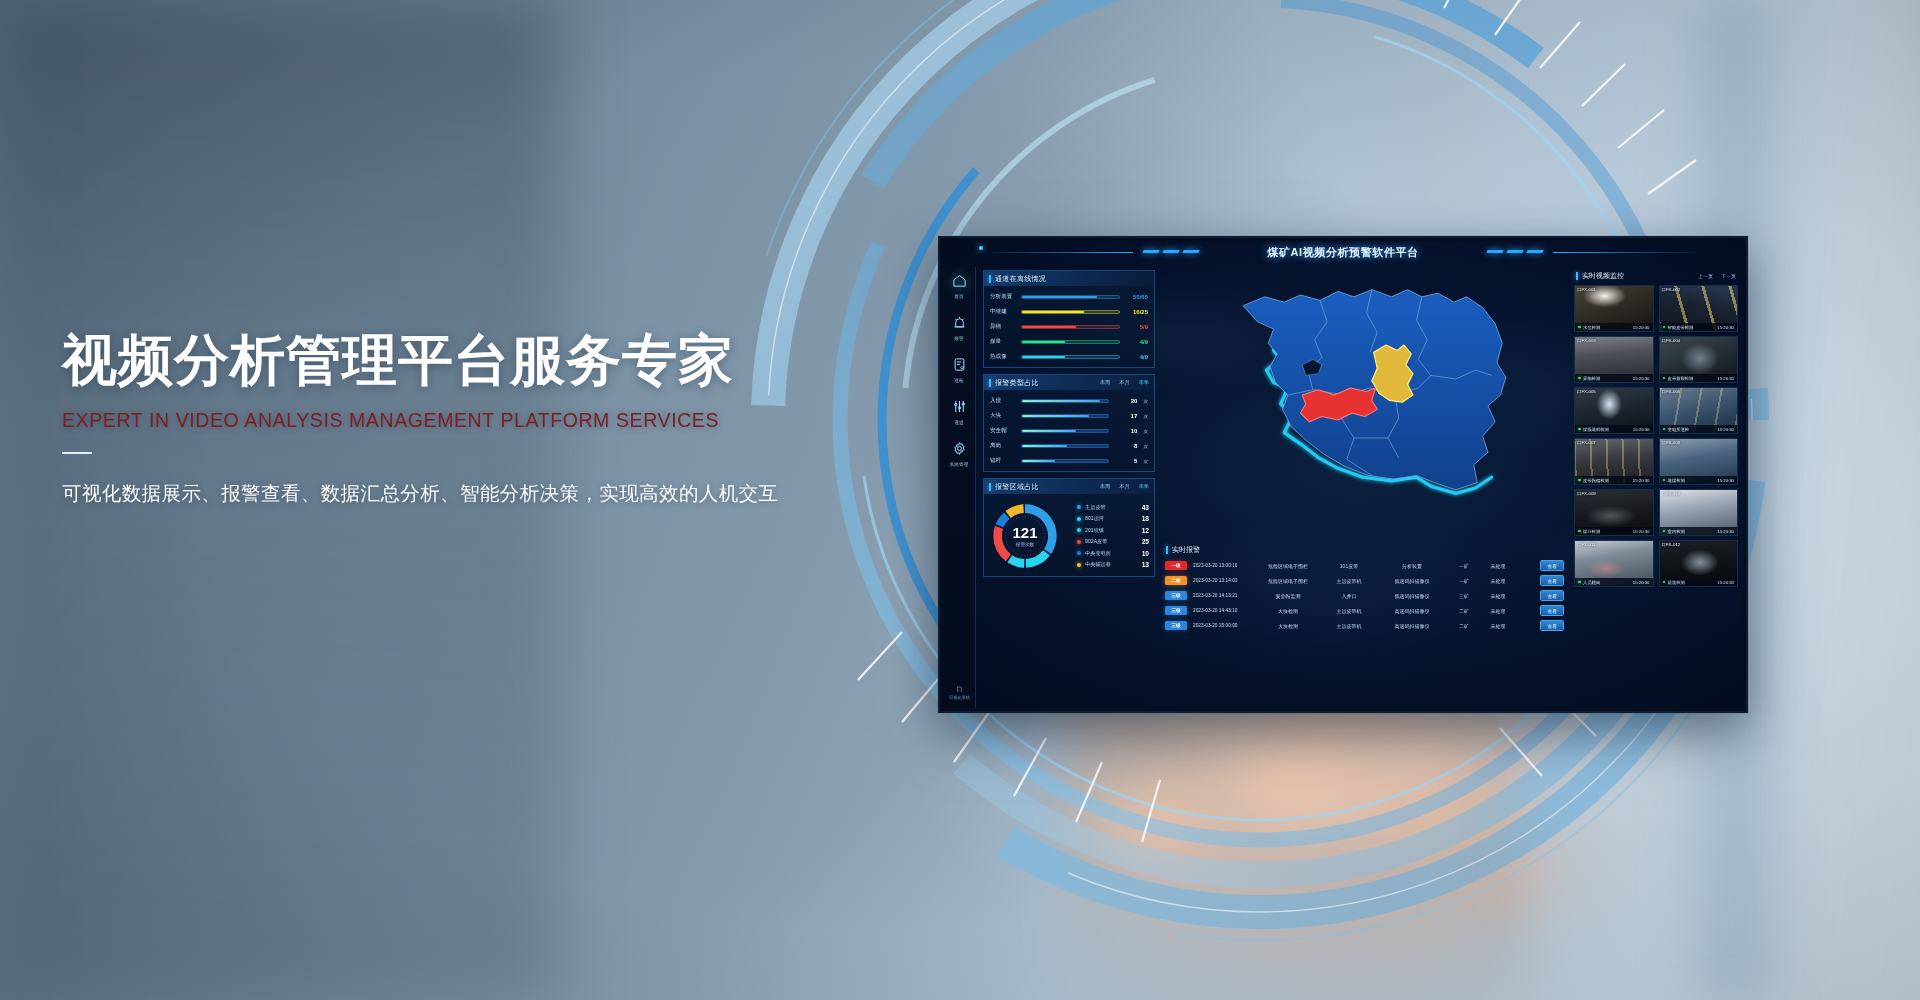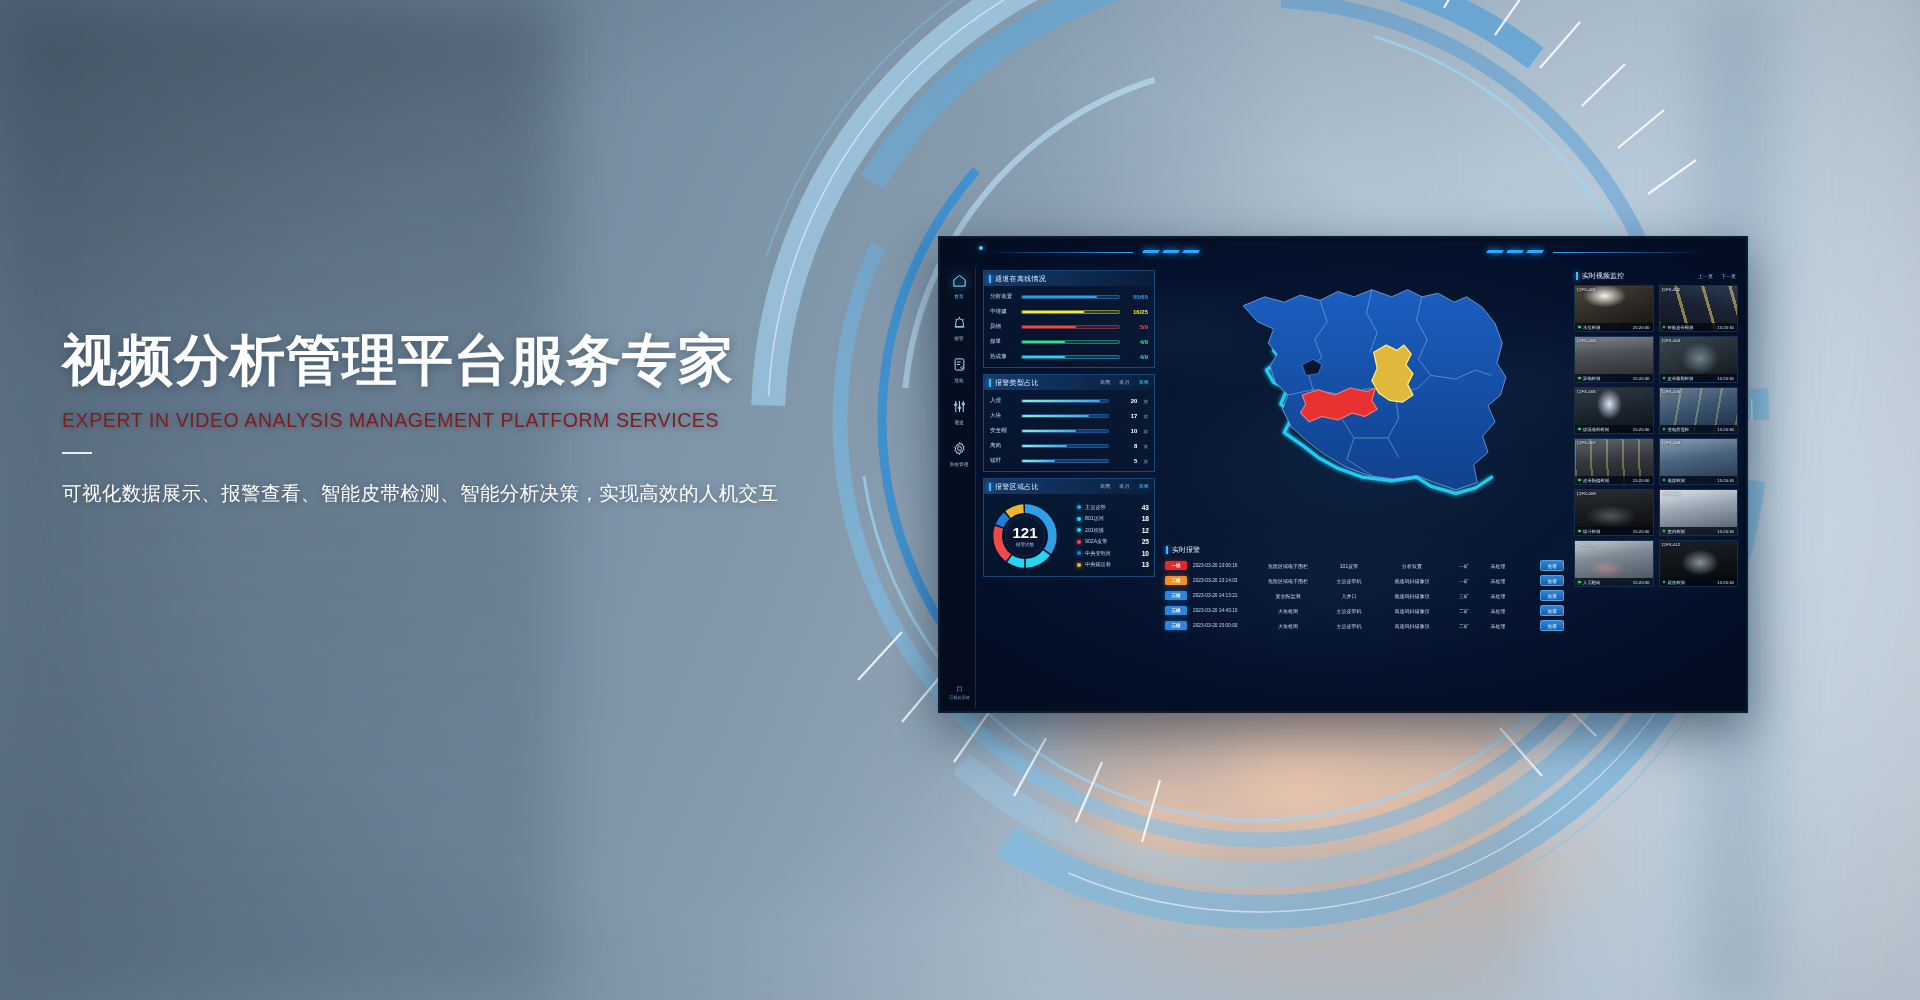--- a/index.html
+++ b/index.html
@@ -273,40 +273,41 @@
       <line x1="820" y1="800" x2="866" y2="846"></line>
       <line x1="866" y1="756" x2="916" y2="798"></line>
     </g>
   </svg>
 </div>
 
 <div id="headline">
   <div class="h-title">视频分析管理平台服务专家</div>
   <div class="h-sub">EXPERT IN VIDEO ANALYSIS MANAGEMENT PLATFORM SERVICES</div>
   <div class="h-rule"></div>
-  <div class="h-desc">可视化数据展示、报警查看、智能皮带检测、智能分析决策，实现高效的人机交互</div>
+  <div class="h-desc">可视化数据展示、报警查看、数据汇总分析、智能分析决策，实现高效的人机交互</div>
 </div>
 
 <div id="monitor">
   <div id="screen">
 
     <div class="dash-head">
       <div class="hdr-line" style="left:40px; top:11px; width:150px;"></div>
       <div class="hdr-line" style="right:40px; top:11px; width:150px; background:linear-gradient(270deg, rgba(40,160,255,0), #2aa8ff);"></div>
       <div class="hdr-dot" style="left:36px; top:5px;"></div>
       <div class="hdr-dashes" style="left:200px;">
           <i></i>
           <i></i>
           <i></i>
         </div>
       <div class="hdr-dashes" style="right:200px;">
           <i></i>
           <i></i>
           <i></i>
         </div>
+      <div class="dash-title">煤矿AI视频分析预警软件平台</div>
     </div>
 
     <div id="sidebar">
       <div class="side-item active">
         <span>
           <svg viewBox="0 0 24 24" fill="none" stroke="#9fd9ff" stroke-width="1.6">
               <path d="M3 11 L12 4 L21 11 V21 H3 Z"></path>
             </svg>
         </span>
         <span class="lbl">首页</span>

